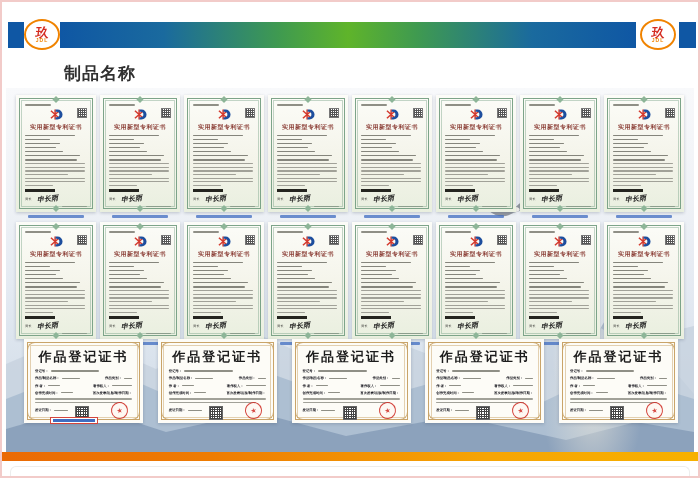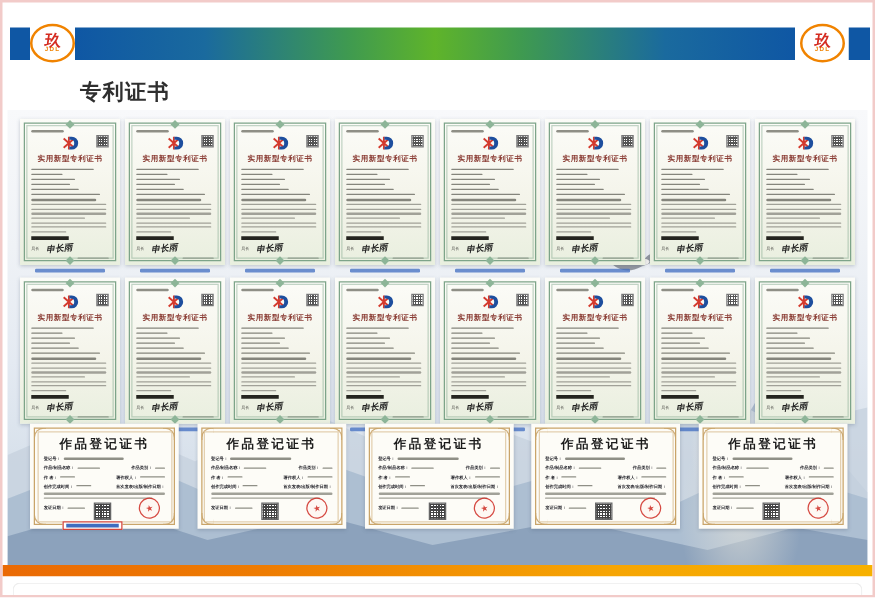--- a/index.html
+++ b/index.html
@@ -74,21 +74,21 @@
   .ccert{position:relative;width:119px;height:84px;box-sizing:border-box;background:#fdfcf7;
       box-shadow:0 1px 3px rgba(70,85,110,.3);}
   .cframe{position:absolute;inset:3px;border:1px solid var(--gold-border,#c9a469);box-sizing:border-box;padding:3px 7px;}
   .cframe::before{content:"";position:absolute;inset:1.5px;border:1px solid rgba(201,164,105,.5);pointer-events:none;}
   .corner{position:absolute;width:9px;height:9px;border-top:1.5px solid #c9a469;border-left:1.5px solid #c9a469;border-top-left-radius:8px;opacity:.9;}
   .corner.tl{top:-1px;left:-1px;}
   .corner.tr{top:-1px;right:-1px;transform:rotate(90deg);}
   .corner.br{bottom:-1px;right:-1px;transform:rotate(180deg);}
   .corner.bl{bottom:-1px;left:-1px;transform:rotate(270deg);}
   .ctitle{margin-top:2px;text-align:center;font-family:"Liberation Serif",serif;font-weight:bold;
-      font-size:10px;letter-spacing:2px;color:#1c1c1c;white-space:nowrap;}
+      font-size:13px;letter-spacing:2px;color:#1c1c1c;white-space:nowrap;}
   .crow{display:flex;align-items:center;margin-top:3.2px;font-size:3.4px;color:#333;gap:2px;}
   .crow.two{justify-content:space-between;}
   .cpair{display:flex;align-items:center;gap:2px;}
   .clabel{font-weight:bold;color:#23232a;white-space:nowrap;}
   .cbar{display:inline-block;height:1.4px;background:#8f8f86;border-radius:1px;}
   .cpara{margin-top:3.5px;}
   .cpara .bar{height:1.3px;background:#a1a198;margin-bottom:2.2px;}
   .cbottom{position:relative;margin-top:2px;height:17px;}
   .cissue{position:absolute;left:0;top:3px;display:flex;align-items:center;gap:2px;font-size:3.4px;}
   .qr-big{position:absolute;left:40px;top:1px;width:12px;height:12px;background-color:#fff;border:0.5px solid #666;
@@ -121,21 +121,21 @@
     </div>
     <div class="h-bar-main"></div>
     <div class="h-logo h-logo-r">
       <span class="glyph">玖</span>
       <span class="sub">JDL</span>
     </div>
     <div class="h-stub-r"></div>
   </div>
 
   <div class="title-row">
-    <span class="title-cn">专利证书</span>
+    <span class="title-cn">制品名称</span>
   </div>
 
   <div class="content">
     <svg class="mountains" viewBox="0 0 688 240" preserveAspectRatio="none">
       <path d="M520,240 L610,88 L688,180 L688,240 Z" fill="#93a9c0" opacity="0.8"></path>
       <path d="M0,150 L70,120 L150,155 L240,115 L320,150 L400,132 L470,158 L560,95 L620,128 L688,112 L688,240 L0,240 Z" fill="#c9d4e0" opacity="0.9"></path>
       <path d="M0,185 L90,150 L170,185 L260,158 L350,190 L440,165 L520,196 L600,158 L688,185 L688,240 L0,240 Z" fill="#aabdd0" opacity="0.9"></path>
       <path d="M0,215 L80,192 L160,218 L250,198 L340,222 L450,202 L560,226 L630,208 L688,218 L688,240 L0,240 Z" fill="#8aa0ba" opacity="0.95"></path>
     </svg>
     <div class="statue"></div>

